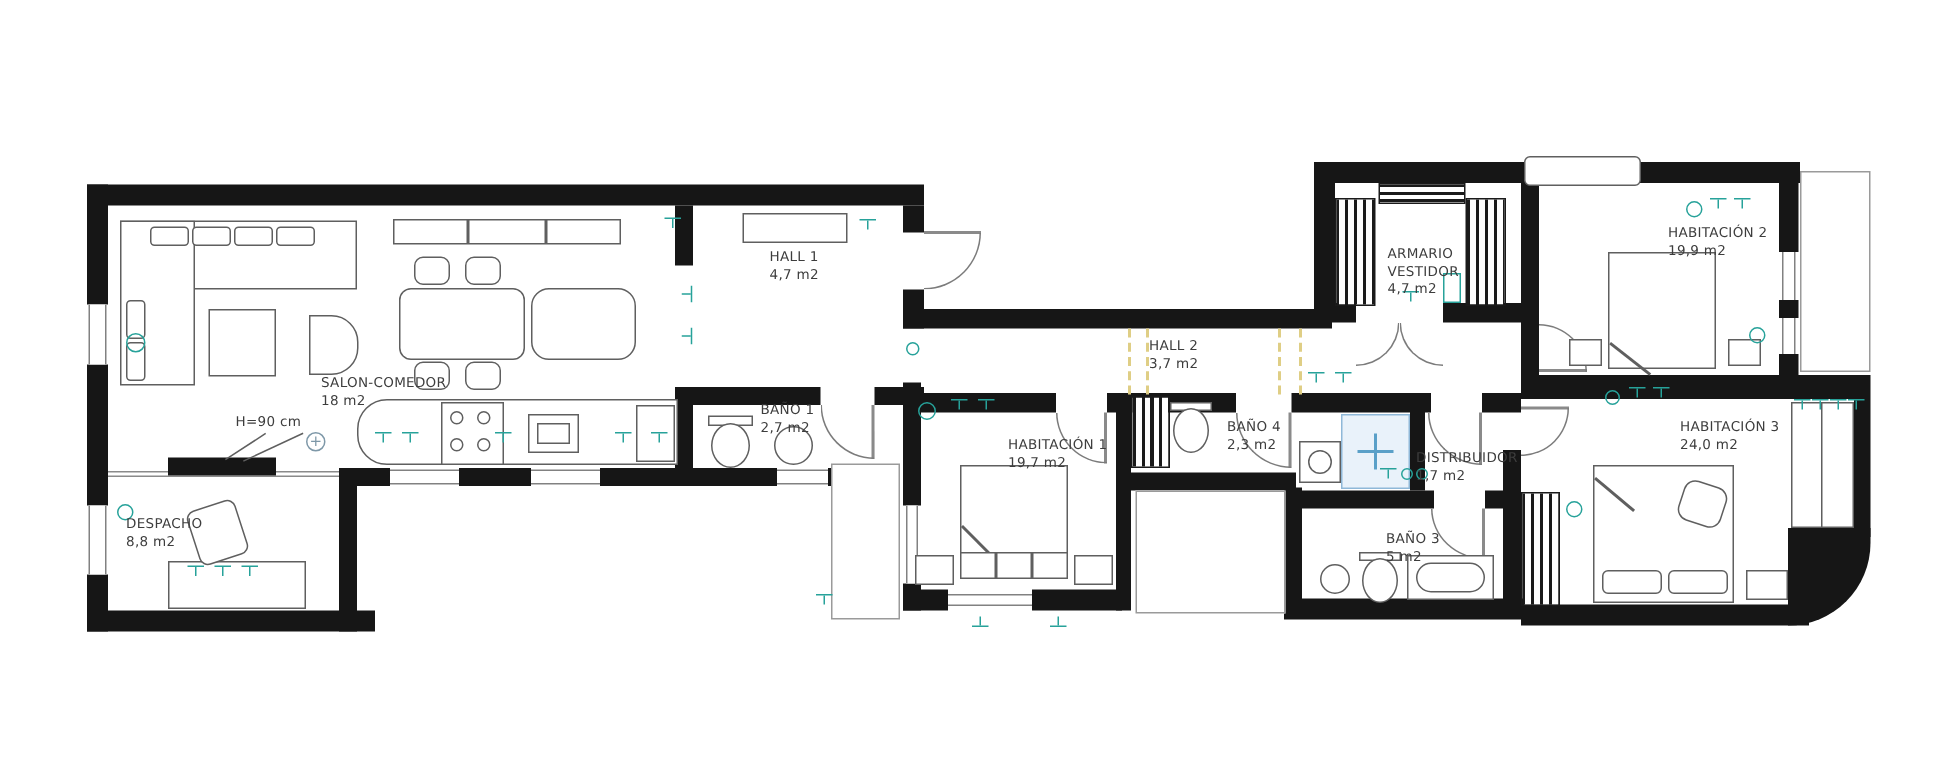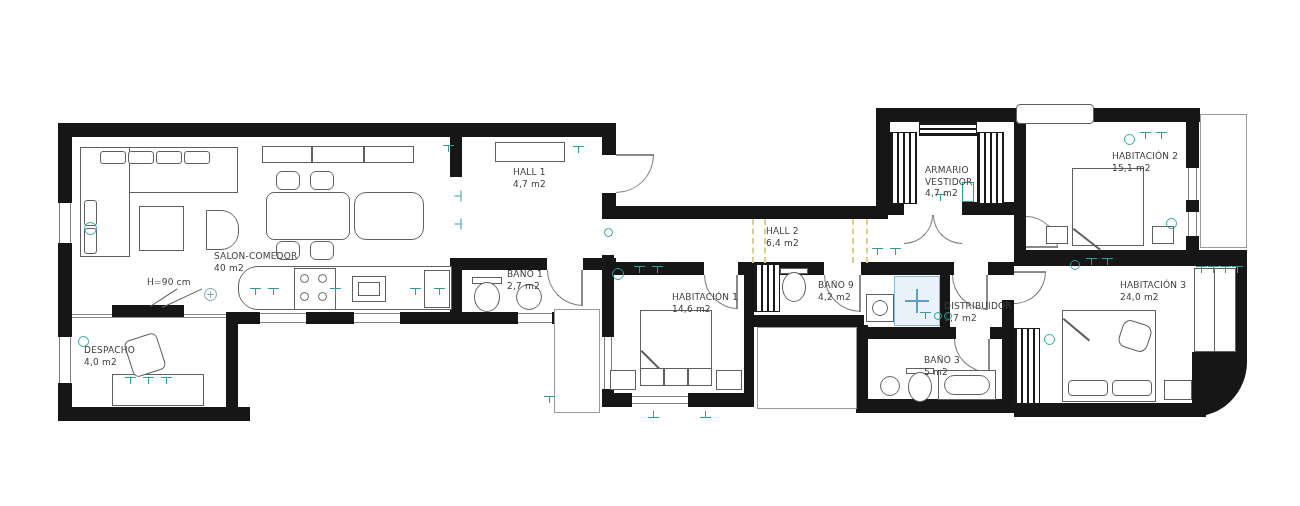--- a/index.html
+++ b/index.html
@@ -251,63 +251,63 @@
   <div class="circ" style="left:1124px;top:134px;width:11px;height:11px"></div>
   <div class="circ" style="left:1166px;top:218px;width:11px;height:11px"></div>
   <div class="circ" style="left:1070px;top:260px;width:10px;height:10px"></div>
   <div class="circ" style="left:1044px;top:334px;width:11px;height:11px"></div>
   <div class="trect" style="left:962px;top:182px;width:12px;height:20px"></div>
   <div class="lightc" style="left:204px;top:288px;width:13px;height:13px"></div>
 
 
   <div class="rlabel" style="left:214px;top:251px">
     <span class="nm">SALON-COMEDOR</span>
-    <span class="ar">40 m2</span>
-  </div>
-  <div class="rlabel" style="left:147px;top:277px">
+    <span class="ar">18 m2</span>
+  </div>
+  <div class="rlabel" style="left:157px;top:277px">
     <span class="nm">H=90 cm</span>
   </div>
   <div class="rlabel" style="left:84px;top:345px">
     <span class="nm">DESPACHO</span>
-    <span class="ar">4,0 m2</span>
+    <span class="ar">8,8 m2</span>
   </div>
   <div class="rlabel" style="left:513px;top:167px">
     <span class="nm">HALL 1</span>
     <span class="ar">4,7 m2</span>
   </div>
   <div class="rlabel" style="left:507px;top:269px">
     <span class="nm">BAÑO 1</span>
     <span class="ar">2,7 m2</span>
   </div>
   <div class="rlabel" style="left:672px;top:292px">
     <span class="nm">HABITACIÓN 1</span>
-    <span class="ar">14,6 m2</span>
+    <span class="ar">19,7 m2</span>
   </div>
   <div class="rlabel" style="left:766px;top:226px">
     <span class="nm">HALL 2</span>
-    <span class="ar">6,4 m2</span>
+    <span class="ar">3,7 m2</span>
   </div>
   <div class="rlabel" style="left:818px;top:280px">
-    <span class="nm">BAÑO 9</span>
-    <span class="ar">4,2 m2</span>
+    <span class="nm">BAÑO 4</span>
+    <span class="ar">2,3 m2</span>
   </div>
   <div class="rlabel" style="left:944px;top:301px">
     <span class="nm">DISTRIBUIDOR</span>
     <span class="ar">1,7 m2</span>
   </div>
   <div class="rlabel" style="left:924px;top:355px">
     <span class="nm">BAÑO 3</span>
     <span class="ar">5 m2</span>
   </div>
   <div class="rlabel wrap" style="left:925px;top:165px">
     <span class="nm">ARMARIO VESTIDOR</span>
     <span class="ar">4,7 m2</span>
   </div>
   <div class="rlabel" style="left:1112px;top:151px">
     <span class="nm">HABITACIÓN 2</span>
-    <span class="ar">15,1 m2</span>
+    <span class="ar">19,9 m2</span>
   </div>
   <div class="rlabel" style="left:1120px;top:280px">
     <span class="nm">HABITACIÓN 3</span>
     <span class="ar">24,0 m2</span>
   </div>
 
 </div>
 
 </body></html>

